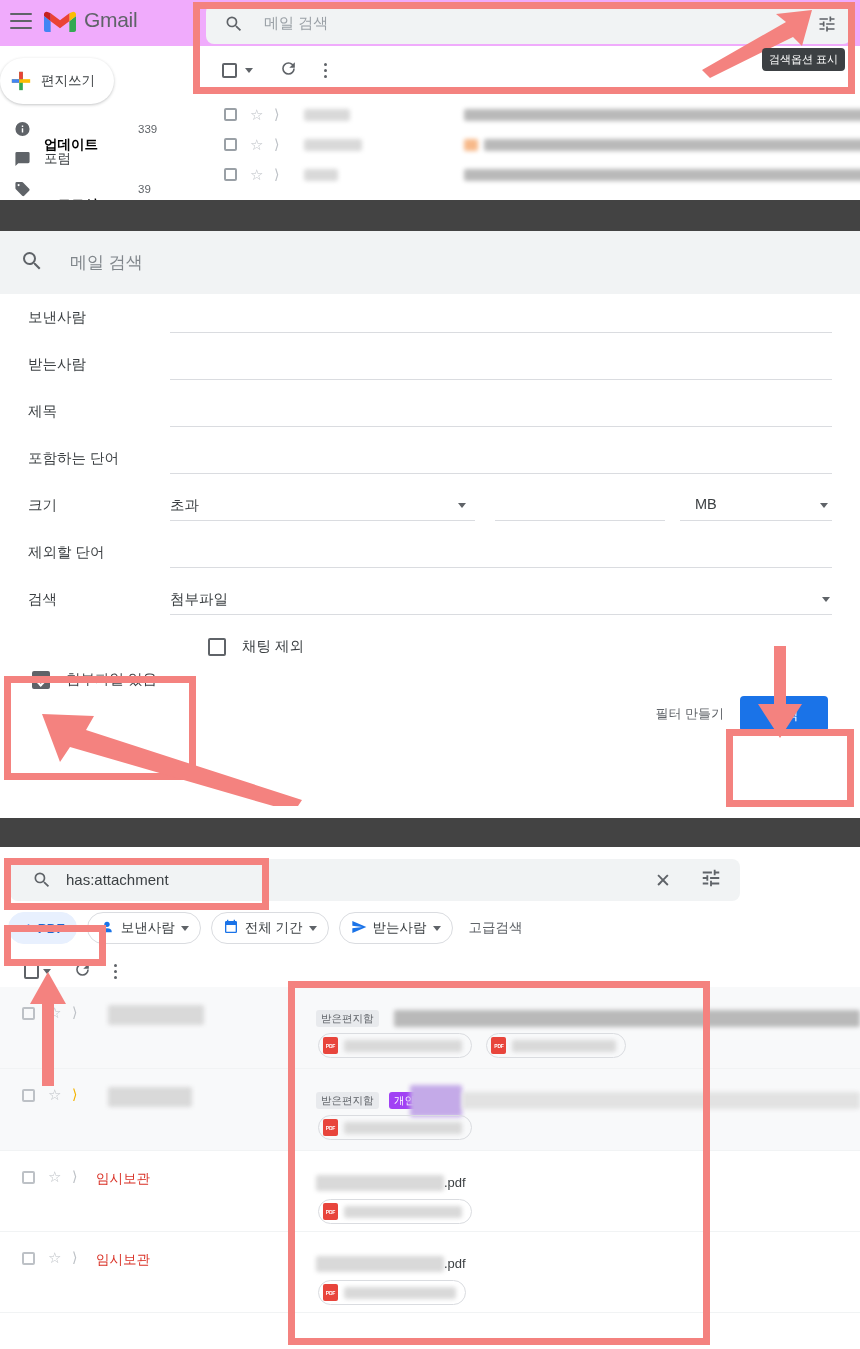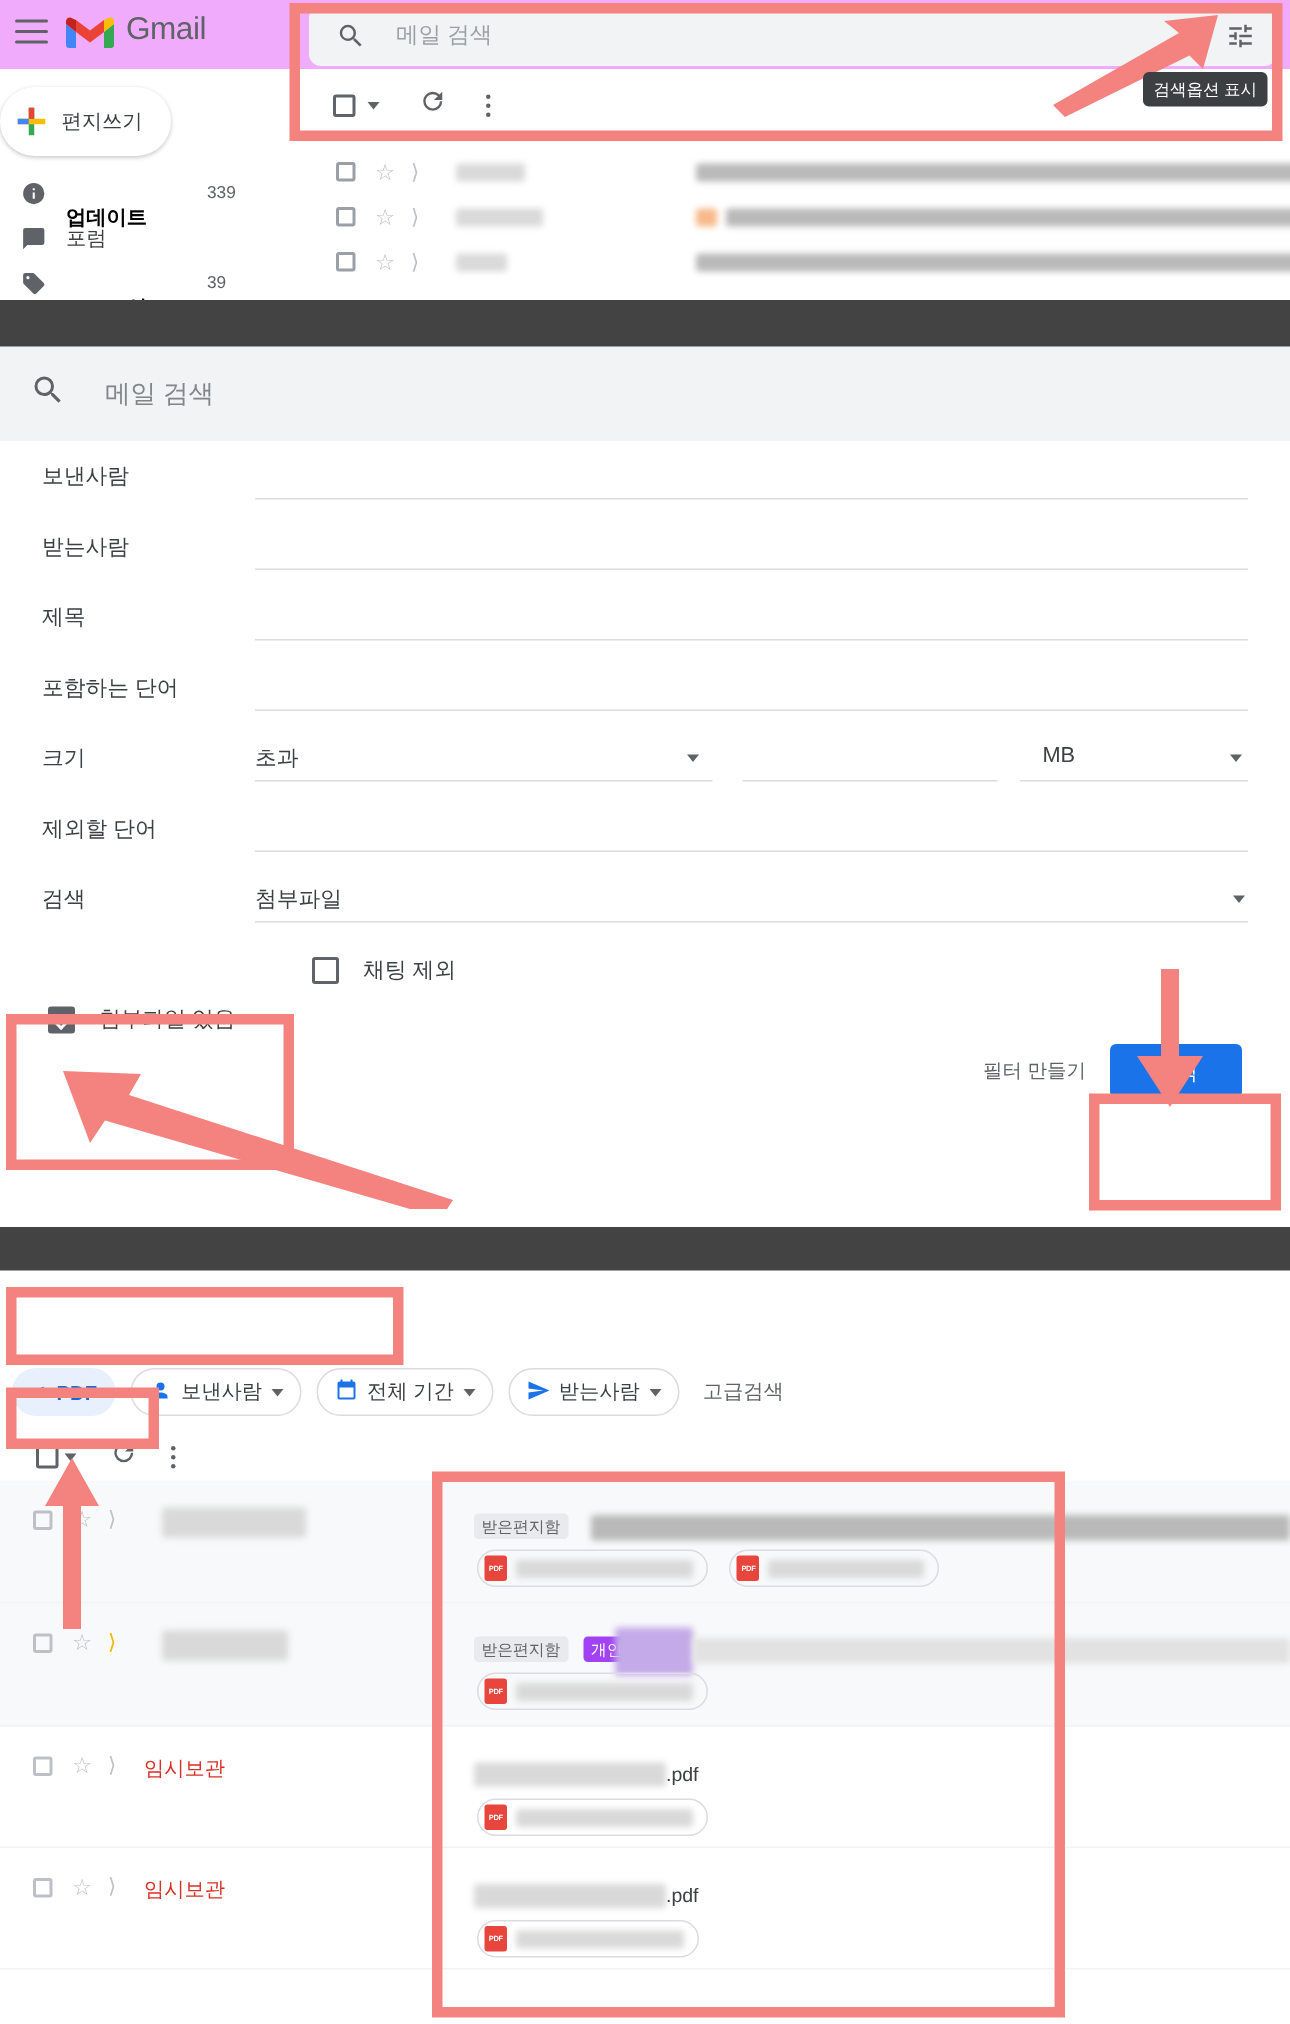--- a/index.html
+++ b/index.html
@@ -344,20 +344,34 @@
       <div class="actionrow">
         <span class="filter-link">필터 만들기</span>
         <button class="search-btn">검색</button>
       </div>
 
     </div>
   </div>
 
   <div class="sec3">
 
+    <div class="s3-searchwrap">
+      <span class="s3-q">
+        <svg width="20" height="20" viewBox="0 0 24 24" fill="#5f6368">
+            <path d="M15.5 14h-.79l-.28-.27A6.47 6.47 0 0016 9.5 6.5 6.5 0 109.5 16c1.61 0 3.09-.59 4.23-1.57l.27.28v.79l5 4.99L20.49 19zm-6 0C7.01 14 5 11.99 5 9.5S7.01 5 9.5 5 14 7.01 14 9.5 11.99 14 9.5 14z"></path>
+          </svg>
+      </span>
+      <span class="s3-val">has:attachment</span>
+      <span class="s3-x">✕</span>
+      <span class="s3-tune">
+        <svg width="22" height="22" viewBox="0 0 24 24" fill="#5f6368">
+            <path d="M3 17v2h6v-2H3zM3 5v2h10V5H3zm10 16v-2h8v-2h-8v-2h-2v6h2zM7 9v2H3v2h4v2h2V9H7zm14 4v-2H11v2h10zm-6-4h2V7h4V5h-4V3h-2v6z"></path>
+          </svg>
+      </span>
+    </div>
 
     <div class="chiprow">
       <div class="chip active">
         <span class="cv">✓</span>
         <span>PDF</span>
       </div>
       <div class="chip">
         <span>
           <svg width="16" height="16" viewBox="0 0 24 24" fill="#1a73e8">
               <circle cx="12" cy="8" r="4"></circle>

